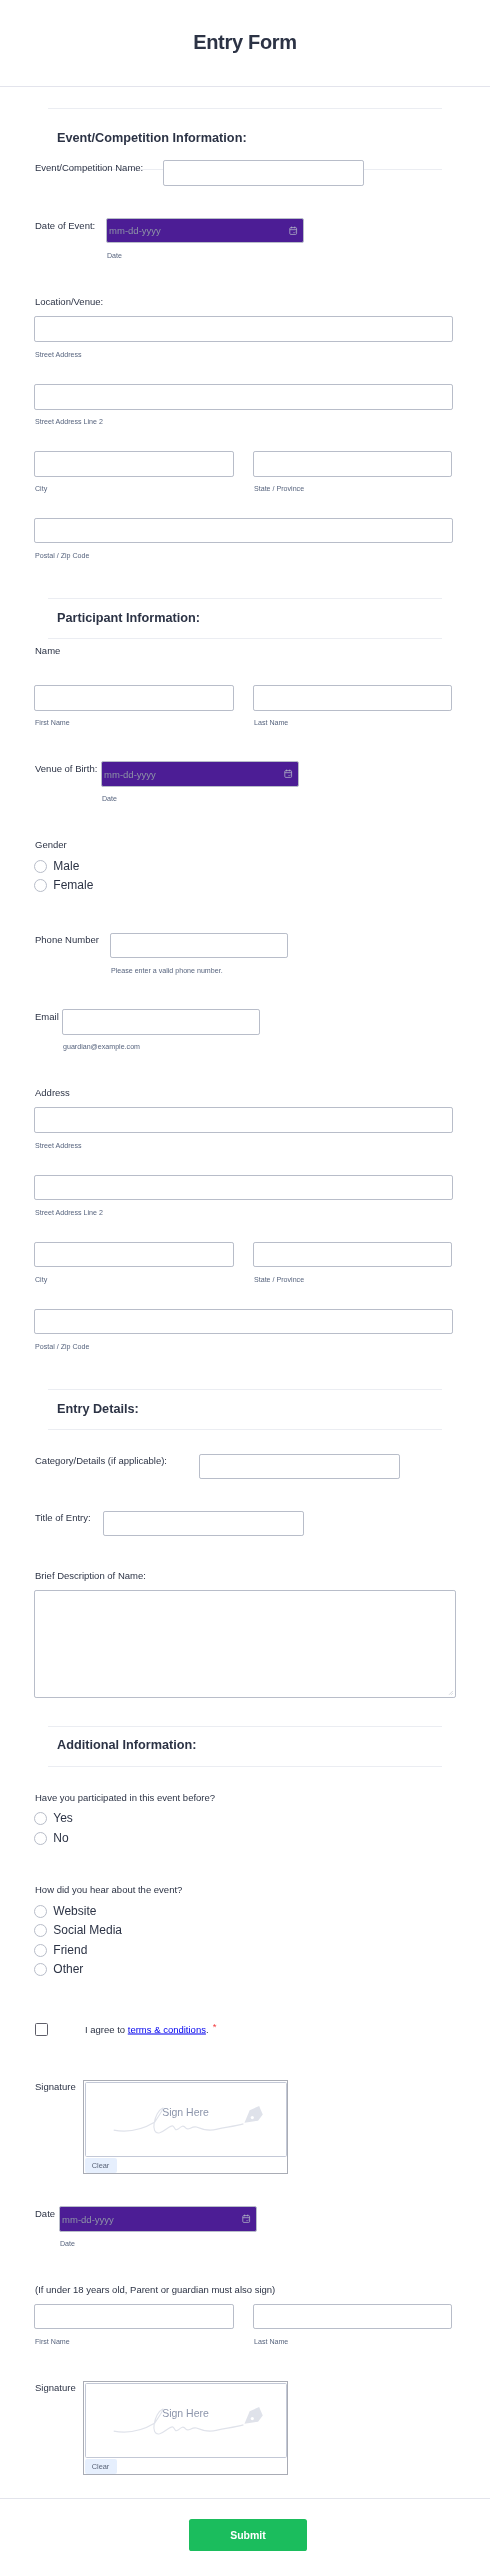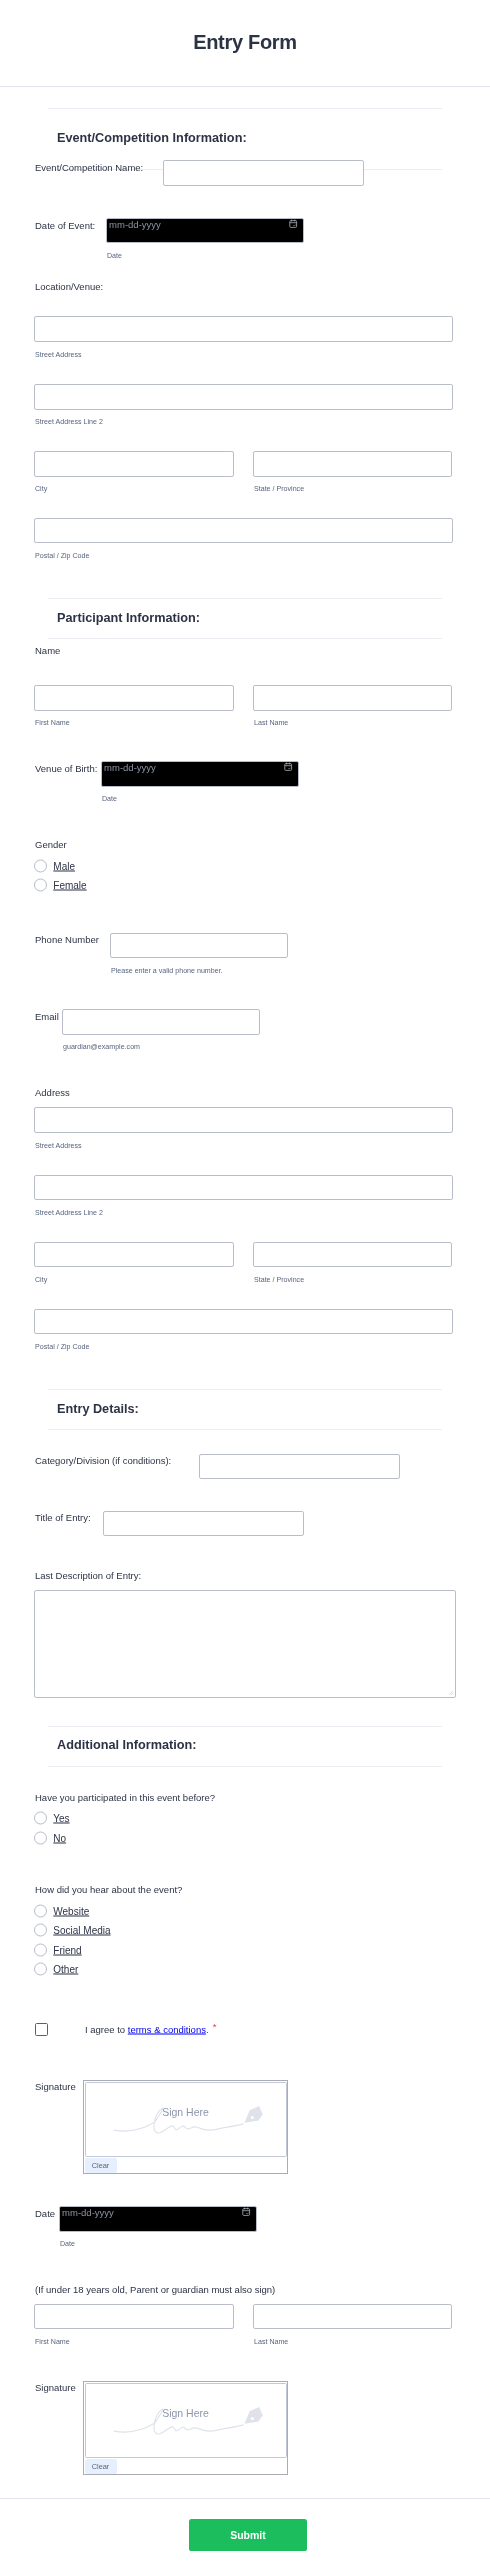--- a/index.html
+++ b/index.html
@@ -6,28 +6,28 @@
   html, body { width: 490px; height: 2576px; background: #ffffff; }
   body { position: relative; font-family: "Liberation Sans", "DejaVu Sans", sans-serif; color: #2c3345; overflow: hidden; }
   .abs { position: absolute; }
   .header-border { left: 0; width: 490px; top: 86px; height: 1.1px; background: #e3e4ec; }
   .page-title { left: 0; width: 490px; top: 31px; text-align: center; font-size: 20px; font-weight: bold; color: #2c3345; letter-spacing: -0.3px; }
   .divider { left: 48px; width: 394px; height: 0.5px; background: #ebedf2; }
   .section-title { left: 57px; font-size: 12.7px; font-weight: bold; color: #2c3345; transform: translateY(-50%); }
   .label { font-size: 9.5px; color: #2c3345; transform: translateY(-50%); white-space: nowrap; }
   .sublabel { font-size: 7.1px; color: #57647e; transform: translateY(-50%); white-space: nowrap; }
   .input { background: #fff; border: 0.5px solid #b8bdc9; border-radius: 2.1px; }
-  .date-input { background: #000000; border: 0.5px solid #b8bdc9; border-radius: 2.1px; display: flex; align-items: flex-start; justify-content: space-between; padding: 0 5.3px 0 2.1px; }
+  .date-input { background: #4c1d95; border: 0.5px solid #b8bdc9; border-radius: 2.1px; display: flex; align-items: center; justify-content: space-between; padding: 0 5.3px 0 2.1px; }
   .date-placeholder { font-size: 9.5px; color: #8e95a6; }
   .cal-icon { width: 8.4px; height: 9.5px; }
   .textarea { background: #fff; border: 0.5px solid #b8bdc9; border-radius: 2.1px; }
   .resize-grip { position: absolute; right: 1.6px; bottom: 1.6px; width: 5.3px; height: 5.3px; }
   .radio-row { display: flex; align-items: center; transform: translateY(-50%); }
   .radio { width: 13px; height: 13px; border: 0.5px solid #b8bdc9; border-radius: 50%; background: #fff; margin-right: 6.3px; }
-  .radio-text { font-size: 10px; color: #2c3345; text-decoration: underline; }
+  .radio-text { font-size: 12px; color: #2c3345; }
   .checkbox { width: 12.7px; height: 12.7px; border: 0.8px solid #5f5f6a; border-radius: 1.6px; background: #fff; }
   .terms { font-size: 9.5px; color: #2c3345; transform: translateY(-50%); white-space: nowrap; padding-left: 31px; }
   .terms a { color: #0000ee; text-decoration: underline; }
   .required { color: #f23a3c; font-size: 9.5px; position: relative; top: -3.2px; margin-left: 4.2px; }
   .sig-box { border: 0.5px solid #a9acb5; background: #fff; }
   .sig-canvas { position: absolute; left: 0.5px; top: 0.5px; right: 0.5px; border: 0.5px solid #c3c8d6; border-radius: 1.6px; background: #fff; }
   .sig-placeholder { position: absolute; left: 0; right: 0; text-align: center; font-size: 10.5px; color: #8c95ab; }
   .sig-clear { position: absolute; left: 0.5px; bottom: 0.5px; width: 32px; height: 14.2px; background: #e6effd; border-radius: 2.1px; font-size: 7.4px; color: #5a6478; display: flex; align-items: center; justify-content: center; }
   .submit-btn { background: #1bbd5d; border-radius: 2.6px; color: #fff; font-size: 10.5px; font-weight: bold; display: flex; align-items: center; justify-content: center; border: none; }
   .footer-divider { left: 0; width: 490px; height: 0.5px; background: #e3e4ec; }
@@ -51,21 +51,21 @@
   <svg class="cal-icon" viewBox="0 0 16 18">
       <rect x="1.5" y="3" width="13" height="13" rx="2" fill="none" stroke="#b8bdc9" stroke-width="1.4"></rect>
       <line x1="1.5" y1="7" x2="14.5" y2="7" stroke="#b8bdc9" stroke-width="1.4"></line>
       <line x1="5" y1="1" x2="5" y2="4.5" stroke="#b8bdc9" stroke-width="1.4"></line>
       <line x1="11" y1="1" x2="11" y2="4.5" stroke="#b8bdc9" stroke-width="1.4"></line>
       <path d="M8.5 12 l1.5 1.5 l3 -3" fill="none" stroke="#b8bdc9" stroke-width="1.2"></path>
     </svg>
 </div>
 <div class="abs sublabel" style="left:107px;top:256px">Date</div>
 
-<div class="abs label" style="left:35px;top:286px">Location/Venue:</div>
+<div class="abs label" style="left:35px;top:301px">Location/Venue:</div>
 <input class="abs input" style="left: 34px; top: 316px; width: 419px; height: 26px;">
 <div class="abs sublabel" style="left:35px;top:355px">Street Address</div>
 <input class="abs input" style="left: 34px; top: 384px; width: 419px; height: 26px;">
 <div class="abs sublabel" style="left:35px;top:422px">Street Address Line 2</div>
 <input class="abs input" style="left: 34px; top: 451px; width: 200px; height: 26px;">
 <div class="abs sublabel" style="left:35px;top:489px">City</div>
 <input class="abs input" style="left: 253px; top: 451px; width: 199px; height: 26px;">
 <div class="abs sublabel" style="left:254px;top:489px">State / Province</div>
 <input class="abs input" style="left: 34px; top: 518px; width: 419px; height: 25px;">
 <div class="abs sublabel" style="left:35px;top:556px">Postal / Zip Code</div>
@@ -120,27 +120,27 @@
 <div class="abs sublabel" style="left:35px;top:1280px">City</div>
 <input class="abs input" style="left: 253px; top: 1242px; width: 199px; height: 25px;">
 <div class="abs sublabel" style="left:254px;top:1280px">State / Province</div>
 <input class="abs input" style="left: 34px; top: 1309px; width: 419px; height: 25px;">
 <div class="abs sublabel" style="left:35px;top:1347px">Postal / Zip Code</div>
 
 <div class="abs divider" style="top:1389px"></div>
 <div class="abs section-title" style="top:1409px">Entry Details:</div>
 <div class="abs divider" style="top:1429px"></div>
 
-<div class="abs label" style="left:35px;top:1460px">Category/Division (if conditions):</div>
+<div class="abs label" style="left:35px;top:1460px">Category/Details (if applicable):</div>
 <input class="abs input" style="left: 199px; top: 1454px; width: 201px; height: 25px;">
 
 <div class="abs label" style="left:35px;top:1517px">Title of Entry:</div>
 <input class="abs input" style="left: 103px; top: 1511px; width: 201px; height: 25px;">
 
-<div class="abs label" style="left:35px;top:1575px">Last Description of Entry:</div>
+<div class="abs label" style="left:35px;top:1575px">Brief Description of Name:</div>
 <div class="abs textarea" style="left:34px;top:1590px;width:422px;height:108px">
   <svg class="resize-grip" viewBox="0 0 10 10">
       <line x1="2" y1="9" x2="9" y2="2" stroke="#b0b4bf" stroke-width="1"></line>
       <line x1="6" y1="9" x2="9" y2="6" stroke="#b0b4bf" stroke-width="1"></line>
     </svg>
 </div>
 
 <div class="abs divider" style="top:1726px"></div>
 <div class="abs section-title" style="top:1745px">Additional Information:</div>
 <div class="abs divider" style="top:1766px"></div>

